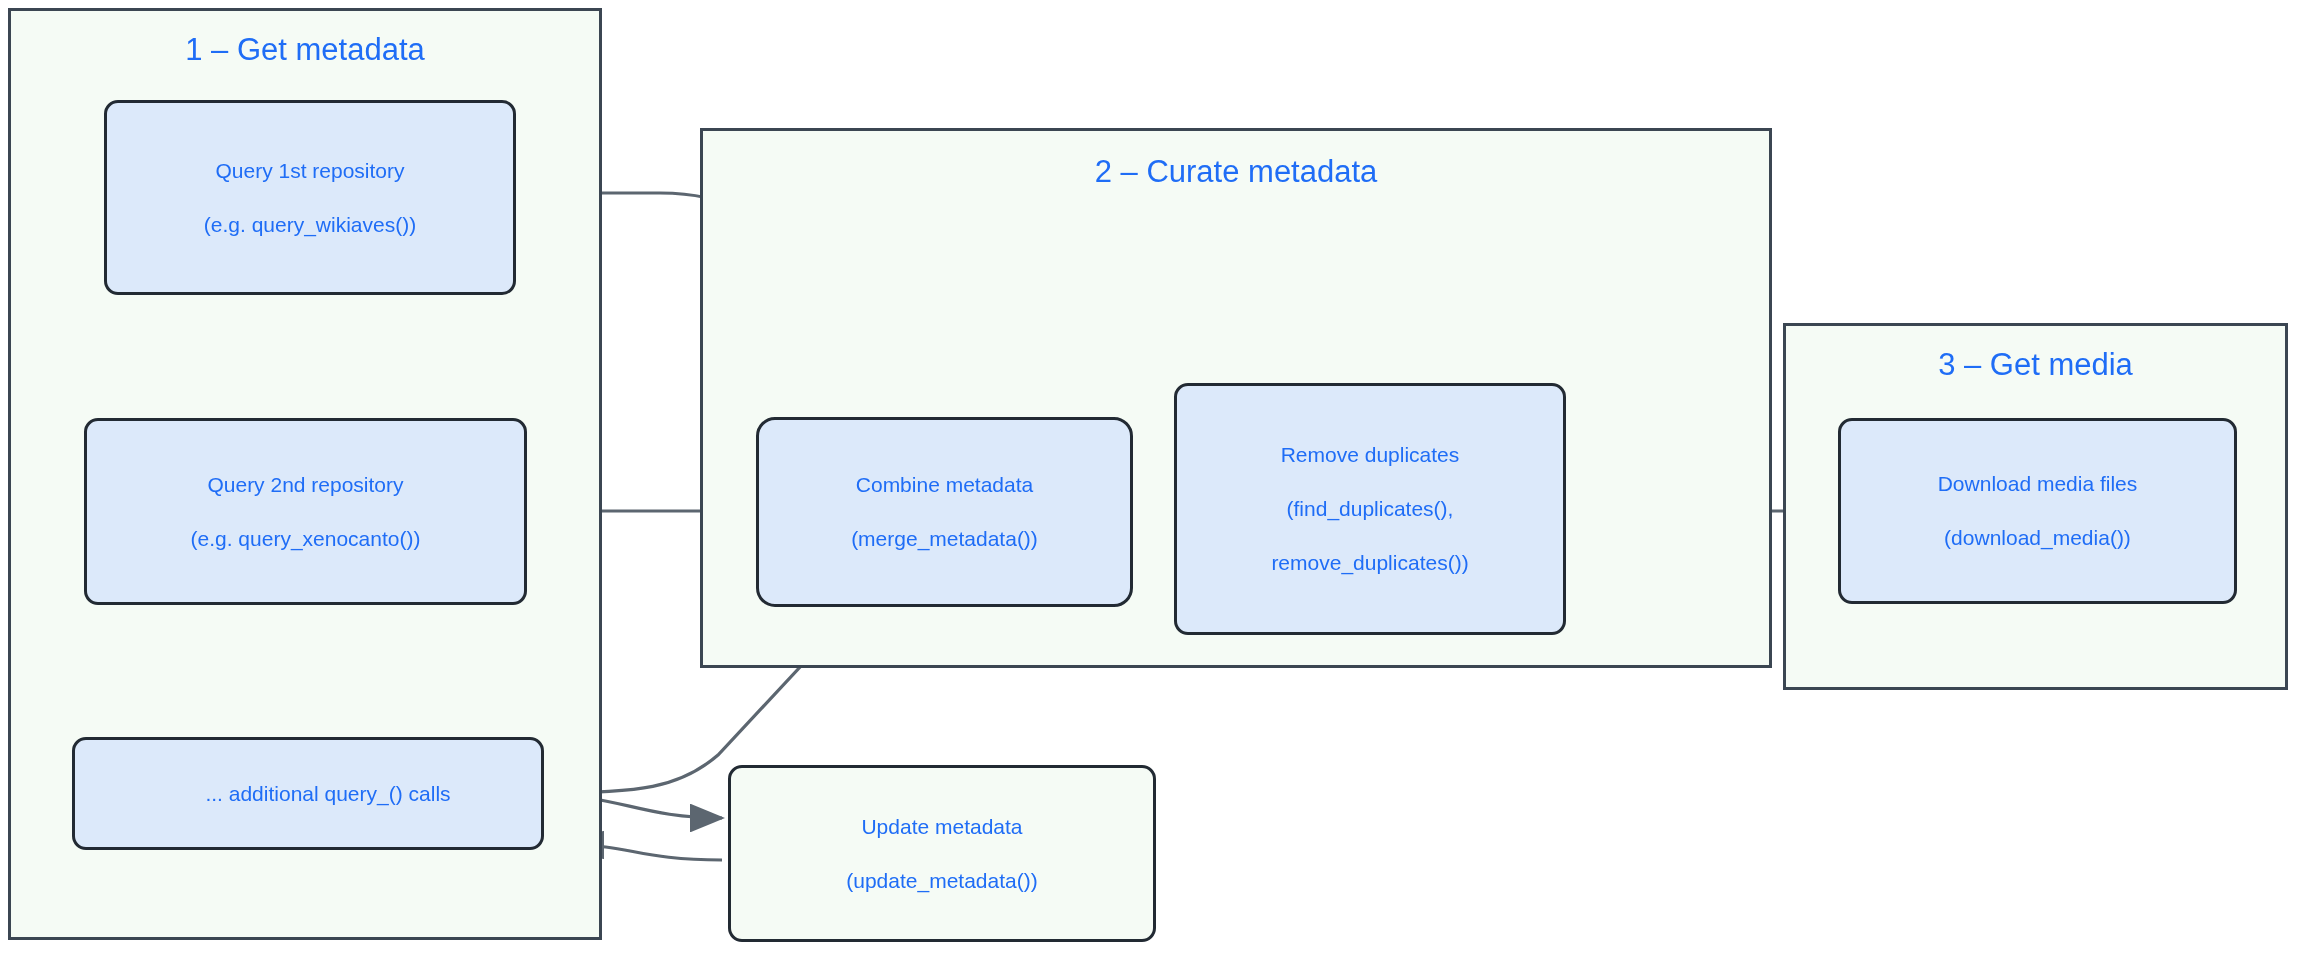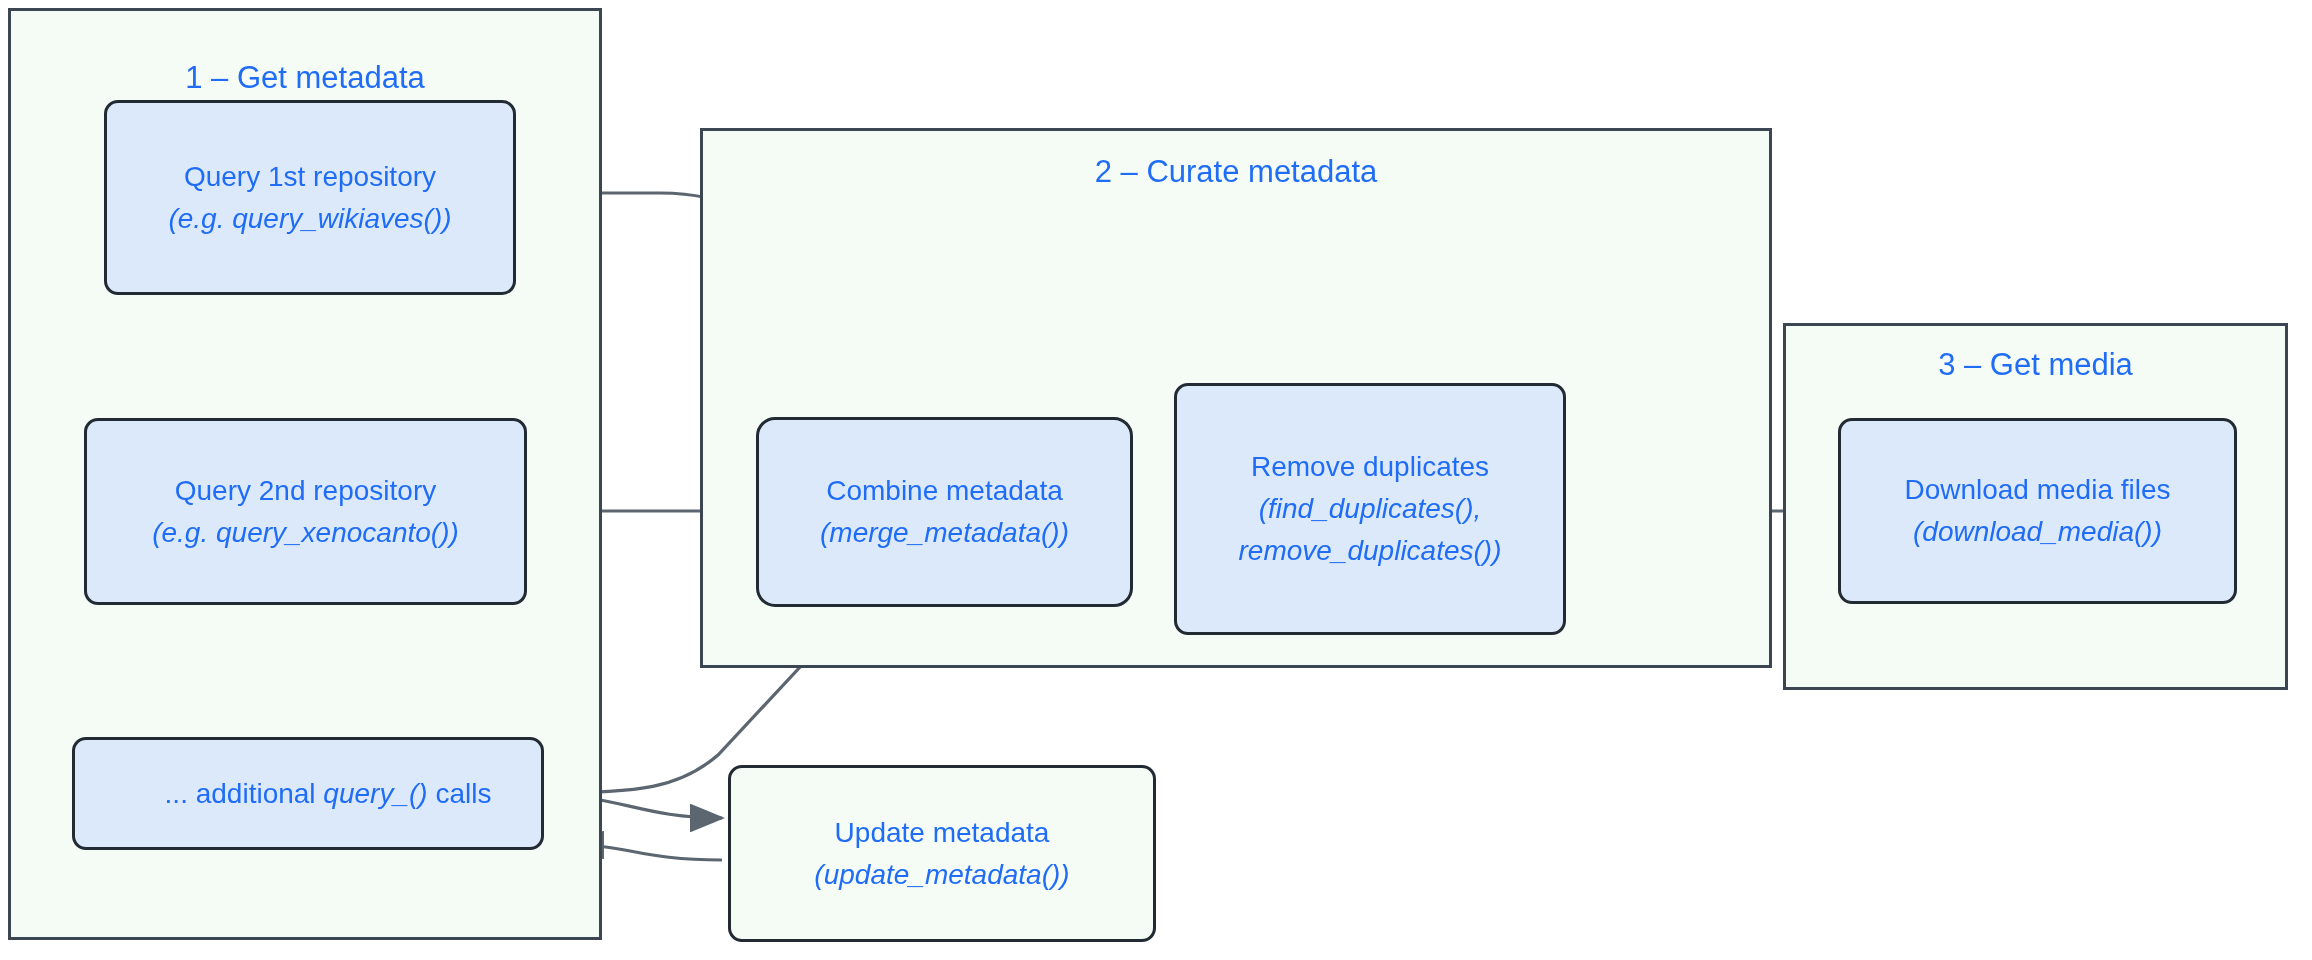--- a/index.html
+++ b/index.html
@@ -43,34 +43,34 @@
     box-sizing: border-box;
     border: 3px solid #222a33;
     border-radius: 14px;
     background: #dce9fa;
     color: #1f6df6;
     display: flex;
     flex-direction: column;
     align-items: center;
     justify-content: center;
     text-align: center;
-    font-size: 28px;
+    font-size: 21px;
     line-height: 42px;
     padding: 4px 8px;
   }
   .node.plain {
     background: #f5fbf5;
     text-align: center;
   }
   .node .line {
     display: block;
     white-space: nowrap;
   }
   .node .code {
-    font-style: italic;
+    margin-top: 12px;
   }
   
   #edges {
     position: absolute;
     left: 0;
     top: 0;
     width: 2312px;
     height: 960px;
     pointer-events: none;
   }
@@ -98,21 +98,21 @@
 
       <path d="M 544,793 C 640,793 680,788 718,755 L 855,608" marker-end="url(#ah)"></path>
 
       <path d="M 1133,511 L 1228,511" marker-end="url(#ah)"></path>
 
       <path d="M 1630,511 L 1828,511" marker-end="url(#ah)"></path>
     </g>
   </svg>
 
   <div class="group" style="left:8px; top:8px; width:594px; height:932px;">
-    <div class="group-title" style="top:22px;margin-top:28px;">1 – Get metadata</div>
+    <div class="group-title" style="top:22px;">1 – Get metadata</div>
   </div>
 
   <div class="group" style="left:700px; top:128px; width:1072px; height:540px;">
     <div class="group-title" style="top:24px;">2 – Curate metadata</div>
   </div>
 
   <div class="group" style="left:1783px; top:323px; width:505px; height:367px;">
     <div class="group-title" style="top:22px;">3 – Get media</div>
   </div>
 

